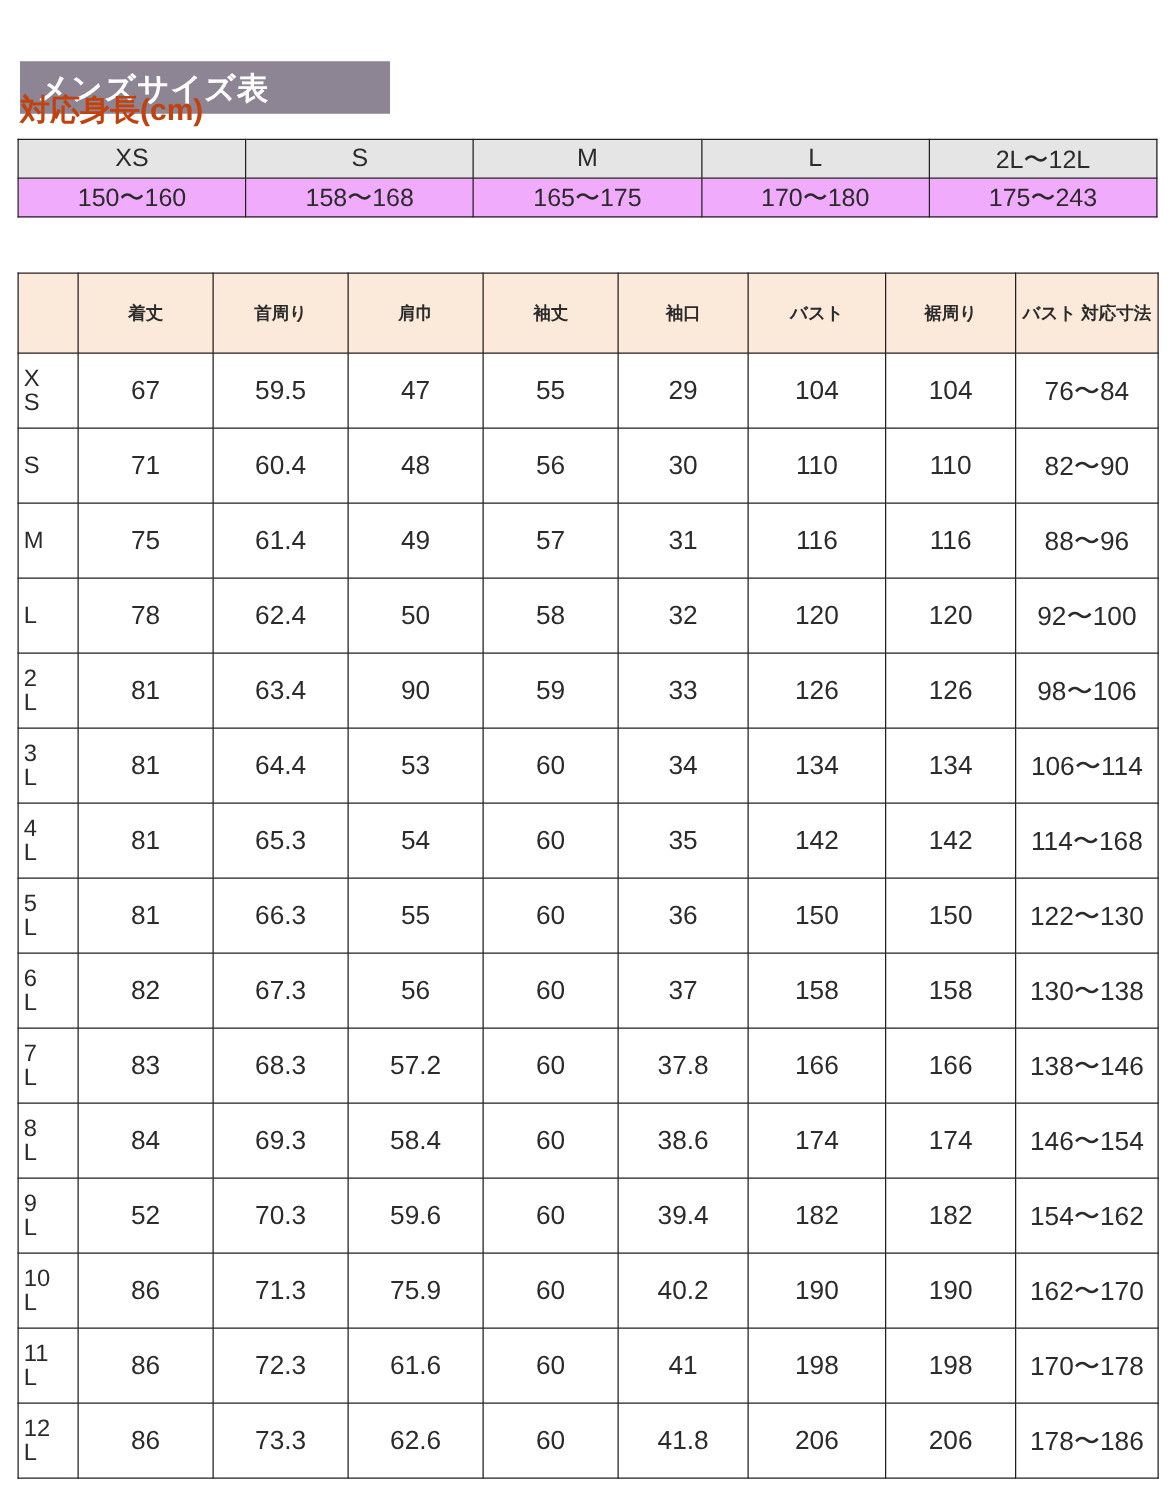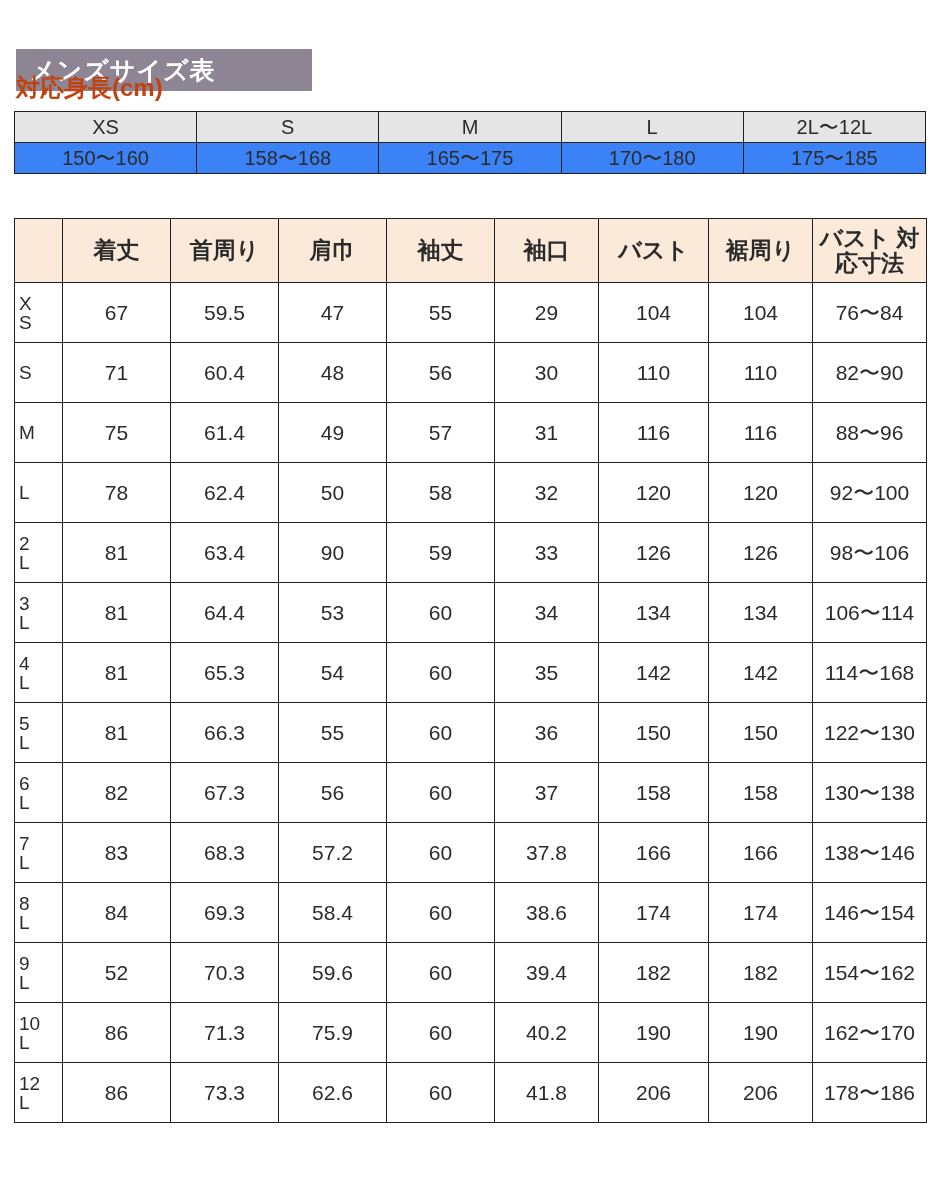--- a/index.html
+++ b/index.html
@@ -55,21 +55,21 @@
     vertical-align: middle;
     font-size: 20px;
     color: #2b2b2b;
     font-weight: normal;
   }
   .height-table tr.head td {
     background: #e5e5e5;
     font-size: 20px;
   }
   .height-table tr.vals td {
-    background: #3b82f6;
+    background: #f0abfc;
     font-size: 20px;
   }
   
   .size-table {
     position: absolute;
     left: 14px; top: 218px;
     width: 912px;
     border-collapse: collapse;
     table-layout: fixed;
   }
@@ -79,21 +79,21 @@
     vertical-align: middle;
     font-size: 21px;
     color: #2b2b2b;
     font-weight: normal;
     height: 60px;
     padding: 0;
   }
   .size-table thead th {
     background: #fbe9d9;
     font-weight: bold;
-    font-size: 23px;
+    font-size: 14px;
     height: 64px;
     line-height: 1.06;
   }
   .size-table thead th.corner {
     background: #fbe9d9;
   }
   .size-table tbody th.rowhead {
     background: #ffffff;
     font-weight: normal;
     font-size: 19px;
@@ -125,21 +125,21 @@
         <td>S</td>
         <td>M</td>
         <td>L</td>
         <td>2L〜12L</td>
       </tr>
       <tr class="vals">
         <td>150〜160</td>
         <td>158〜168</td>
         <td>165〜175</td>
         <td>170〜180</td>
-        <td>175〜185</td>
+        <td>175〜243</td>
       </tr>
     </tbody>
   </table>
 
   <table class="size-table">
     <colgroup>
       <col style="width:48px">
       <col style="width:108px">
       <col style="width:108px">
       <col style="width:108px">
@@ -352,20 +352,34 @@
         <td>86</td>
         <td>71.3</td>
         <td>75.9</td>
         <td>60</td>
         <td>40.2</td>
         <td>190</td>
         <td>190</td>
         <td>162〜170</td>
       </tr>
 
+      <tr>
+        <th class="rowhead">
+          <span>11</span>
+          <span>L</span>
+        </th>
+        <td>86</td>
+        <td>72.3</td>
+        <td>61.6</td>
+        <td>60</td>
+        <td>41</td>
+        <td>198</td>
+        <td>198</td>
+        <td>170〜178</td>
+      </tr>
 
       <tr>
         <th class="rowhead">
           <span>12</span>
           <span>L</span>
         </th>
         <td>86</td>
         <td>73.3</td>
         <td>62.6</td>
         <td>60</td>

